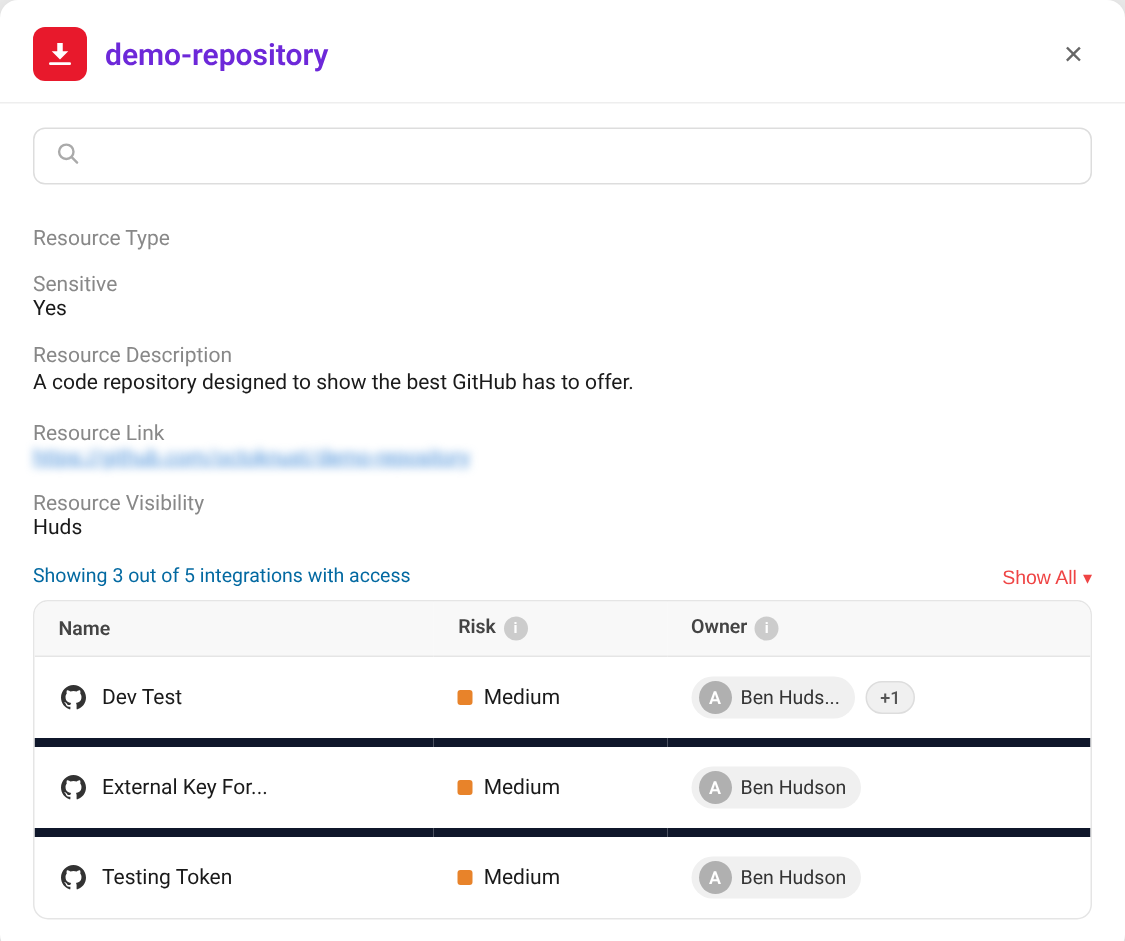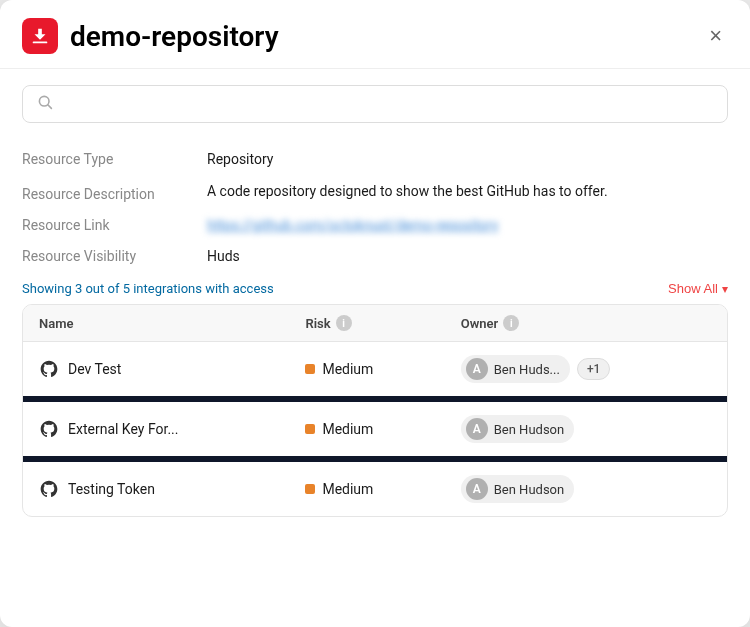--- a/index.html
+++ b/index.html
@@ -40,23 +40,23 @@
       display: flex;
       align-items: center;
       justify-content: center;
       flex-shrink: 0;
     }
     .app-icon svg {
       width: 22px;
       height: 22px;
     }
     .modal-title {
-      font-size: 28px;
+      font-size: 20px;
       font-weight: 600;
-      color: #000000;
+      color: #6d28d9;
     }
     .close-btn {
       background: none;
       border: none;
       cursor: pointer;
       color: #666;
       font-size: 22px;
       line-height: 1;
       padding: 2px 6px;
       border-radius: 4px;
@@ -84,22 +84,23 @@
       width: 100%;
       font-size: 15px;
       color: #333;
       background: transparent;
     }
     .details-section {
       padding: 10px 22px 0 22px;
     }
     .detail-row {
       display: flex;
-      align-items: flex-end;
+      align-items: flex-start;
       padding: 7px 0;
+      flex-direction: column;
     }
     .detail-label {
       color: #888;
       font-size: 14px;
       width: 185px;
       flex-shrink: 0;
       padding-top: 1px;
     }
     .detail-value {
       font-size: 14px;
@@ -155,21 +156,21 @@
     }
     .table th {
       text-align: left;
       font-size: 13px;
       font-weight: 600;
       color: #444;
       padding: 10px 16px;
     }
     .table th .th-inner {
       display: flex;
-      align-items: flex-end;
+      align-items: flex-start;
       gap: 5px;
     }
     .info-icon {
       width: 16px;
       height: 16px;
       border-radius: 50%;
       background: #ccc;
       color: #fff;
       font-size: 10px;
       display: inline-flex;
@@ -278,21 +279,24 @@
           <line x1="13.5" y1="13.5" x2="18" y2="18" stroke="#aaa" stroke-width="2" stroke-linecap="round"></line>
         </svg>
       </span>
       <input class="search-input" type="text" placeholder="" style="">
     </div>
   </div>
 
   <div class="details-section">
     <div class="detail-row">
       <span class="detail-label">Resource Type</span>
-      <span class="detail-value">Repository</span>
+    </div>
+    <div class="detail-row">
+      <span class="detail-label">Sensitive</span>
+      <span class="detail-value">Yes</span>
     </div>
     <div class="detail-row">
       <span class="detail-label">Resource Description</span>
       <span class="detail-value desc">A code repository designed to show the best GitHub has to offer.</span>
     </div>
     <div class="detail-row">
       <span class="detail-label">Resource Link</span>
       <a class="detail-value link" href="#">https://github.com/octoknust/demo-repository</a>
     </div>
     <div class="detail-row">

